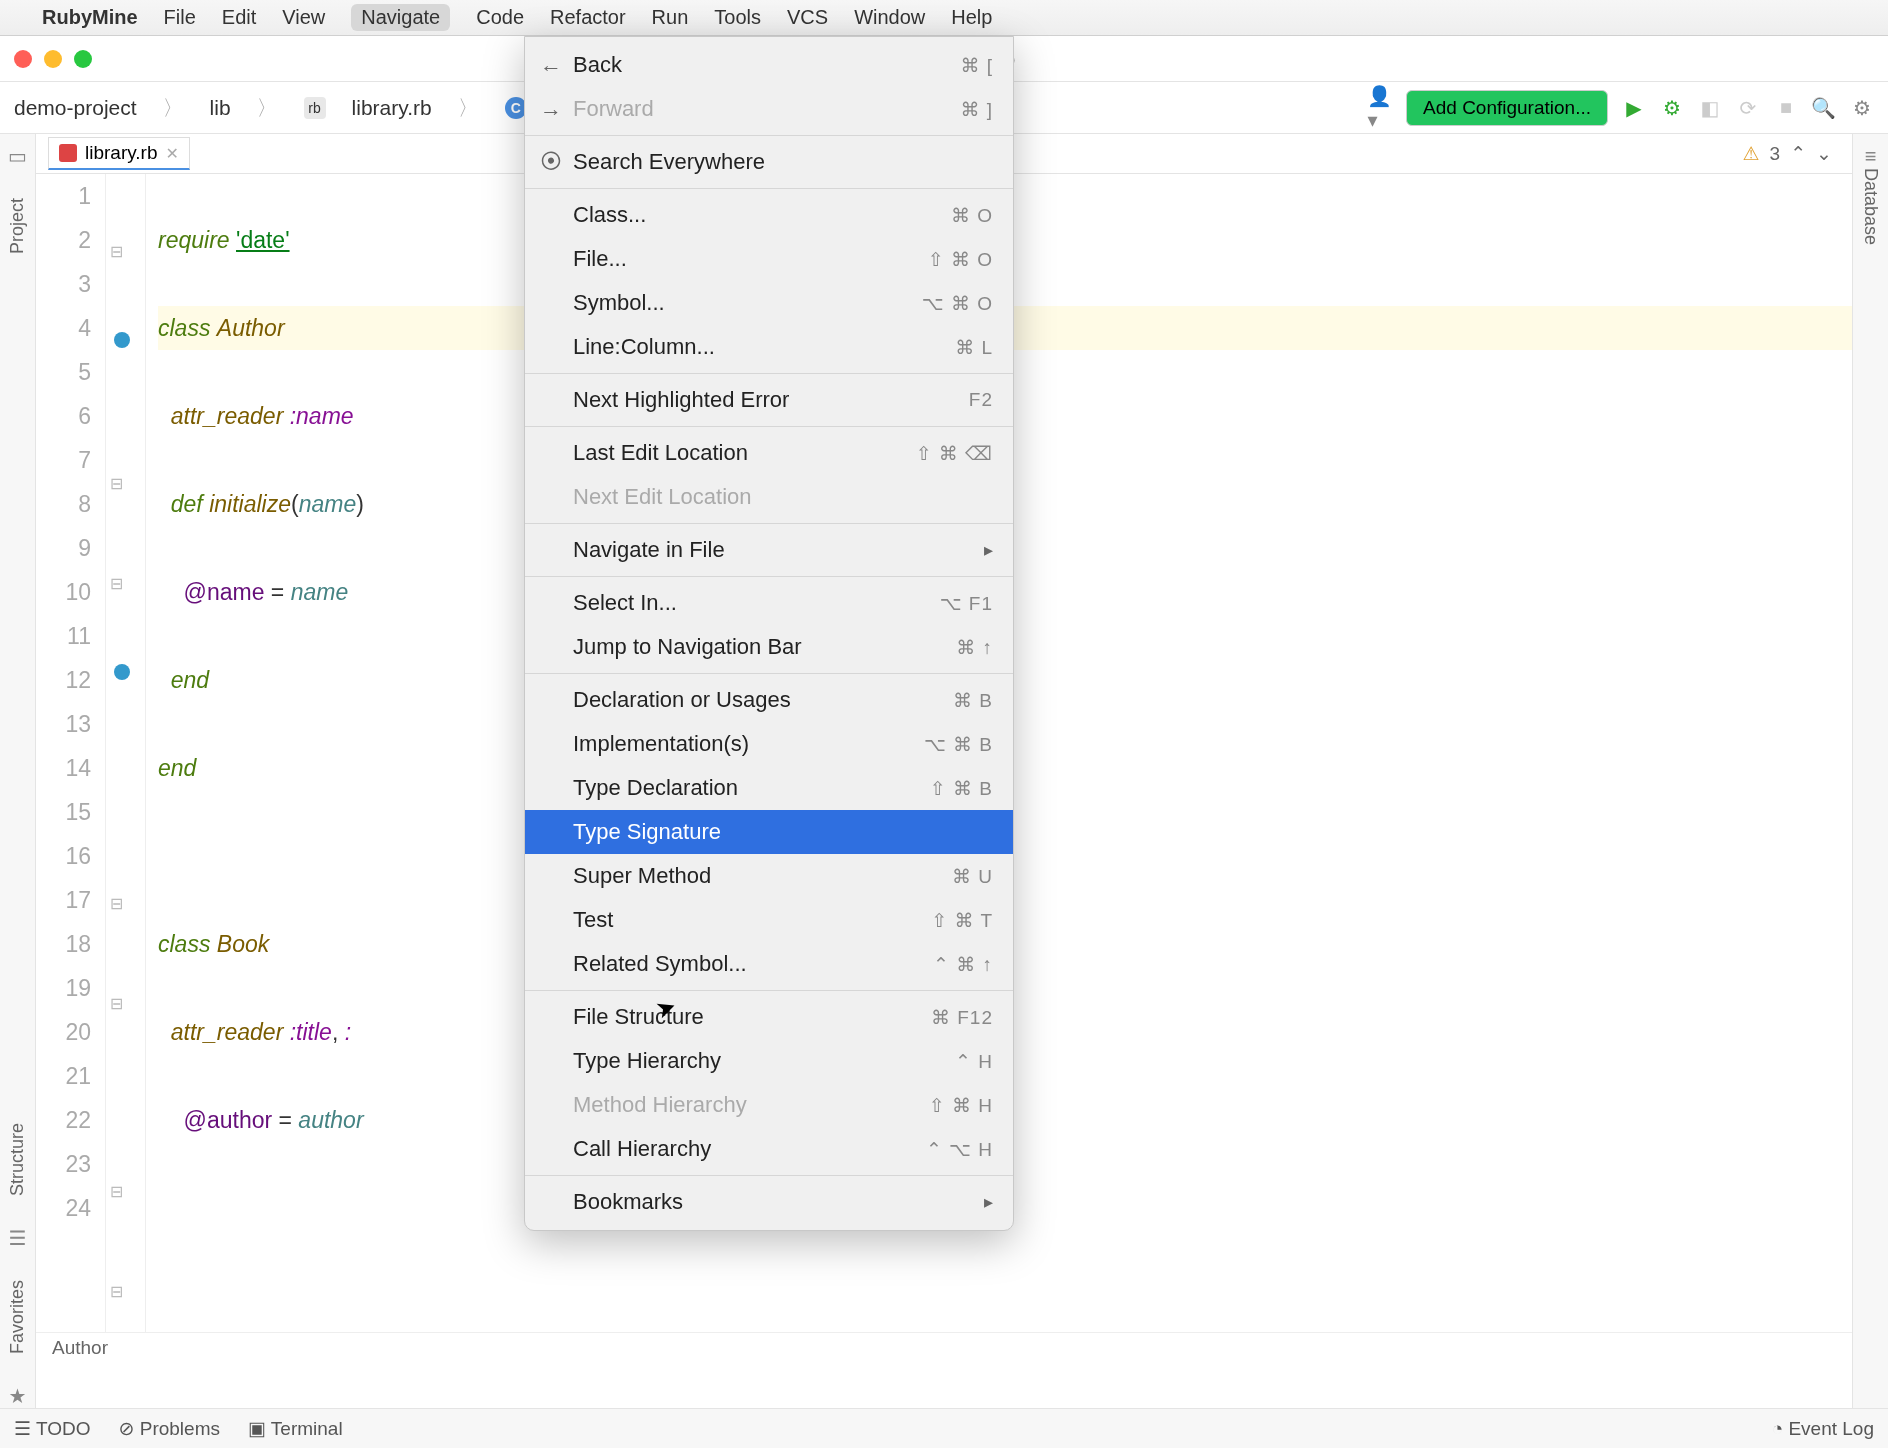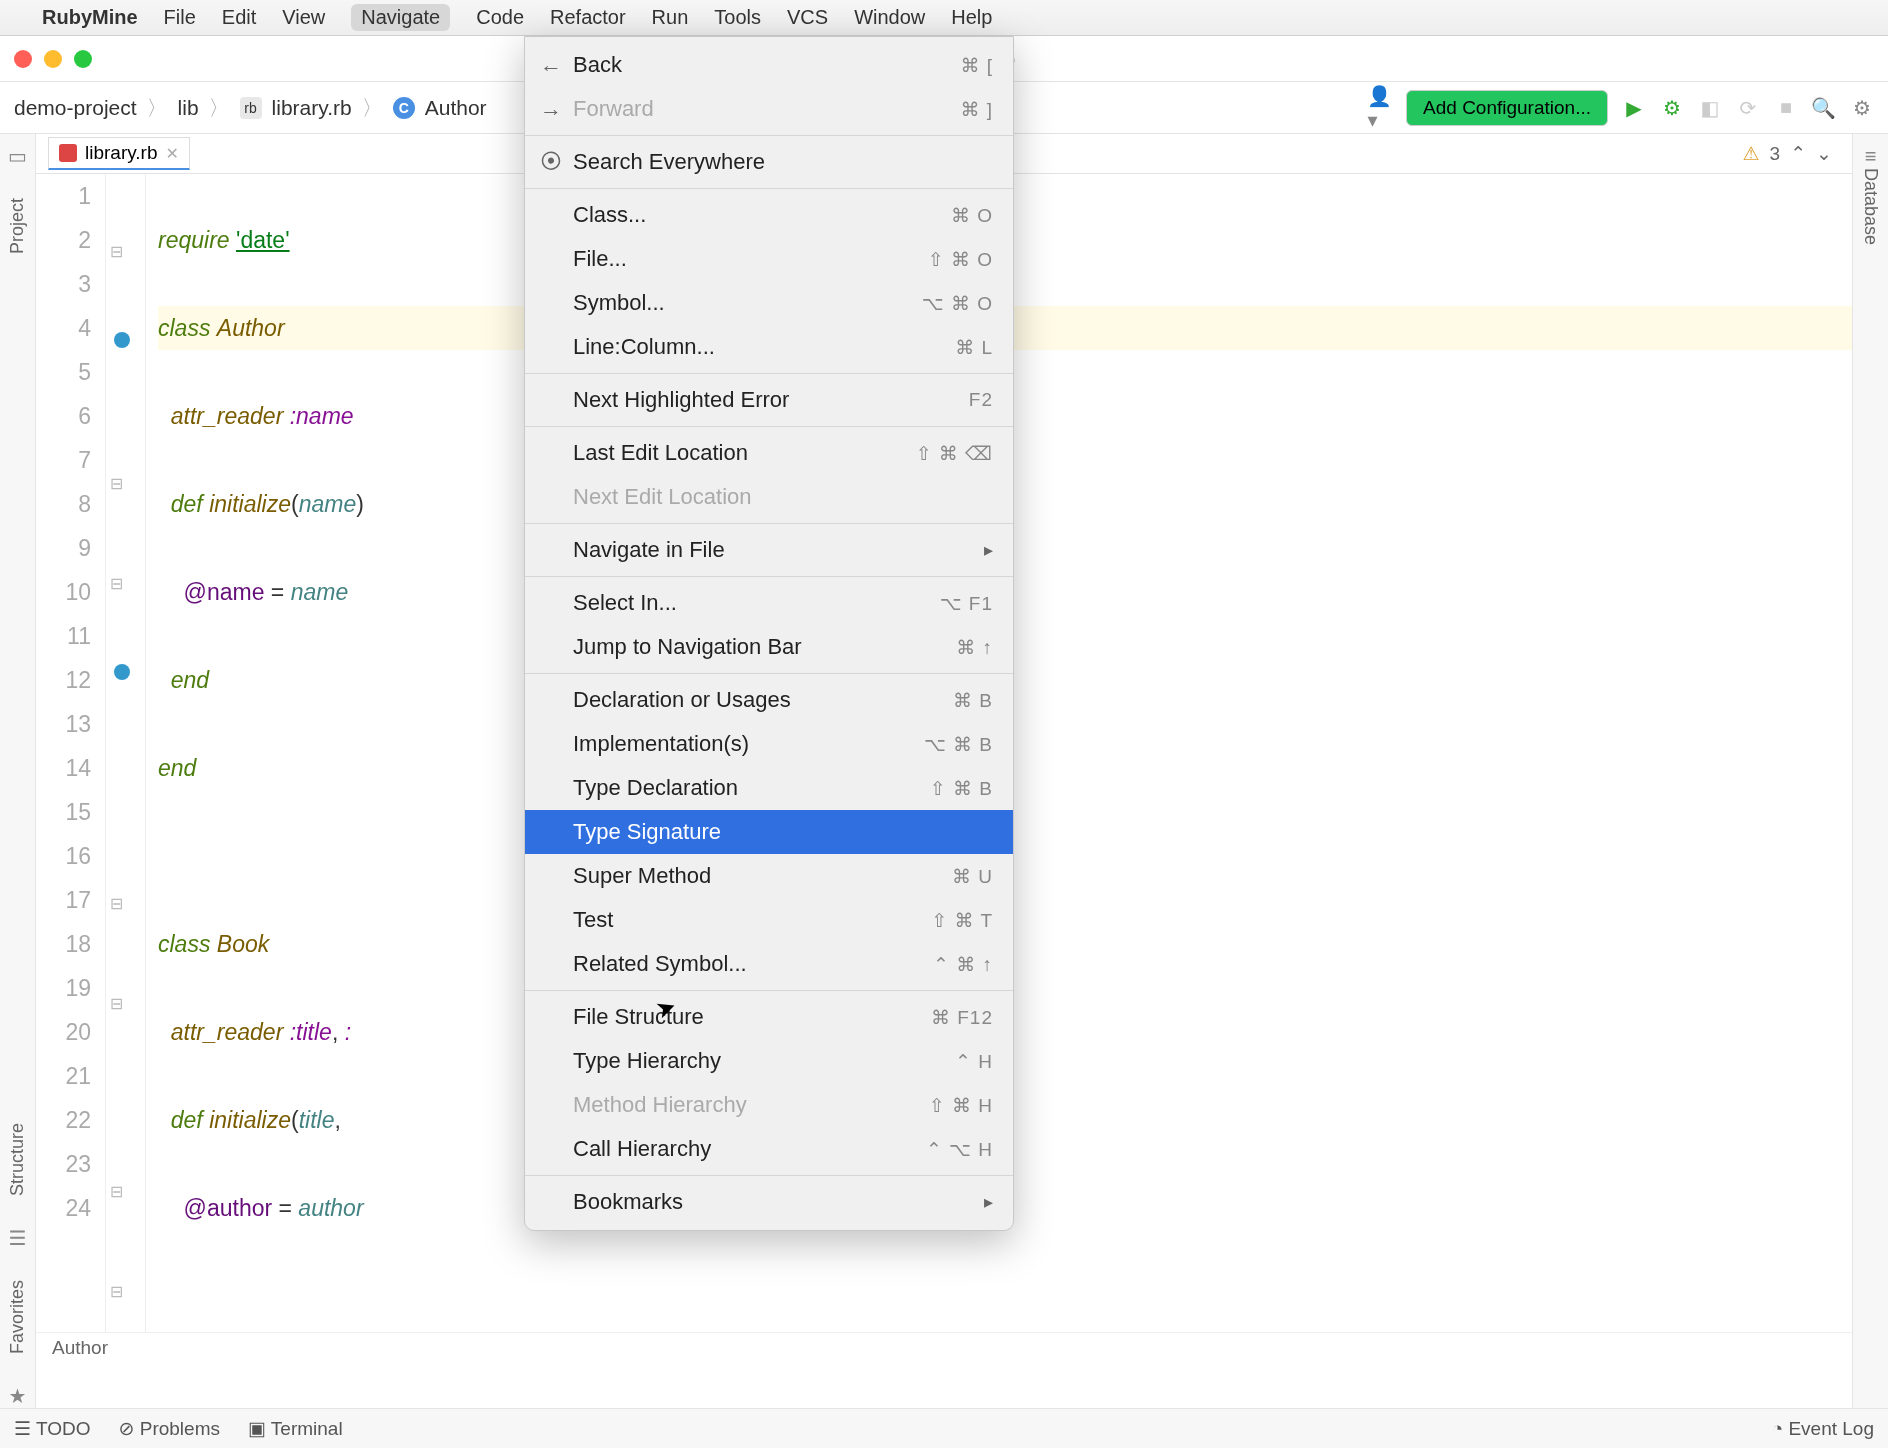--- a/index.html
+++ b/index.html
@@ -13,21 +13,21 @@
 
 
 .titlebar { height: 46px; display: flex; align-items: center; padding: 0 14px; gap: 12px; border-bottom: 1px solid #e4e4e4; }
 .traffic { display: flex; gap: 12px; }
 .dot { width: 18px; height: 18px; border-radius: 50%; }
 .dot.red{background:#ff5f57;} .dot.yellow{background:#febc2e;} .dot.green{background:#28c840;}
 .titlepath { flex: 1; text-align: center; font-size: 21px; color: #444; }
 
 
 .toolbar { height: 52px; display: flex; align-items: center; justify-content: space-between; padding: 0 14px; border-bottom: 1px solid #e4e4e4; }
-.breadcrumbs { display: flex; align-items: center; gap: 10px; font-size: 21px; color: #333; }
+.breadcrumbs { display: flex; align-items: center; gap: 26px; font-size: 21px; color: #333; }
 .crumb-sep { color: #aaa; }
 .crumb-ico { width: 22px; height: 22px; border-radius: 4px; background: #e8e8e8; display: inline-flex; align-items: center; justify-content: center; font-size: 14px; }
 .crumb-ico.c { background: #4a90e2; color: #fff; border-radius: 50%; font-weight: 700; }
 .tool-right { display: flex; align-items: center; gap: 14px; }
 .btn { border: 1px solid #ccc; border-radius: 6px; padding: 6px 16px; font-size: 19px; background: #22c55e; }
 .ico { width: 24px; height: 24px; display: inline-flex; align-items: center; justify-content: center; color: #888; font-size: 20px; }
 .ico.green{color:#3a3;} .ico.disabled{color:#ccc;}
 
 
 .leftstripe { position: absolute; left: 0; top: 134px; bottom: 40px; width: 36px; border-right: 1px solid #e4e4e4; background: #f7f7f7; display: flex; flex-direction: column; align-items: center; padding-top: 10px; gap: 30px; }
@@ -208,21 +208,20 @@
 <div class="line"><span class="kw">require</span> <span class="str">'date'</span></div>
 <div class="line cursor"><span class="kw">class</span> <span class="cls">Author</span></div>
 <div class="line">  <span class="mtd">attr_reader</span> <span class="sym">:name</span></div>
 <div class="line">  <span class="kw">def</span> <span class="mtd">initialize</span>(<span class="param">name</span>)</div>
 <div class="line">    <span class="ivar">@name</span> = <span class="param">name</span></div>
 <div class="line">  <span class="kw">end</span></div>
 <div class="line"><span class="kw">end</span></div>
 <div class="line"></div>
 <div class="line"><span class="kw">class</span> <span class="cls">Book</span></div>
 <div class="line">  <span class="mtd">attr_reader</span> <span class="sym">:title</span>, <span class="sym">:</span></div>
-<div class="line">  <span class="kw">def</span> <span class="mtd">initialize</span>(<span class="param">title</span>,</div>
 <div class="line">    <span class="ivar">@author</span> = <span class="param">author</span></div>
 
 
 
 
 
 
 
 
 

